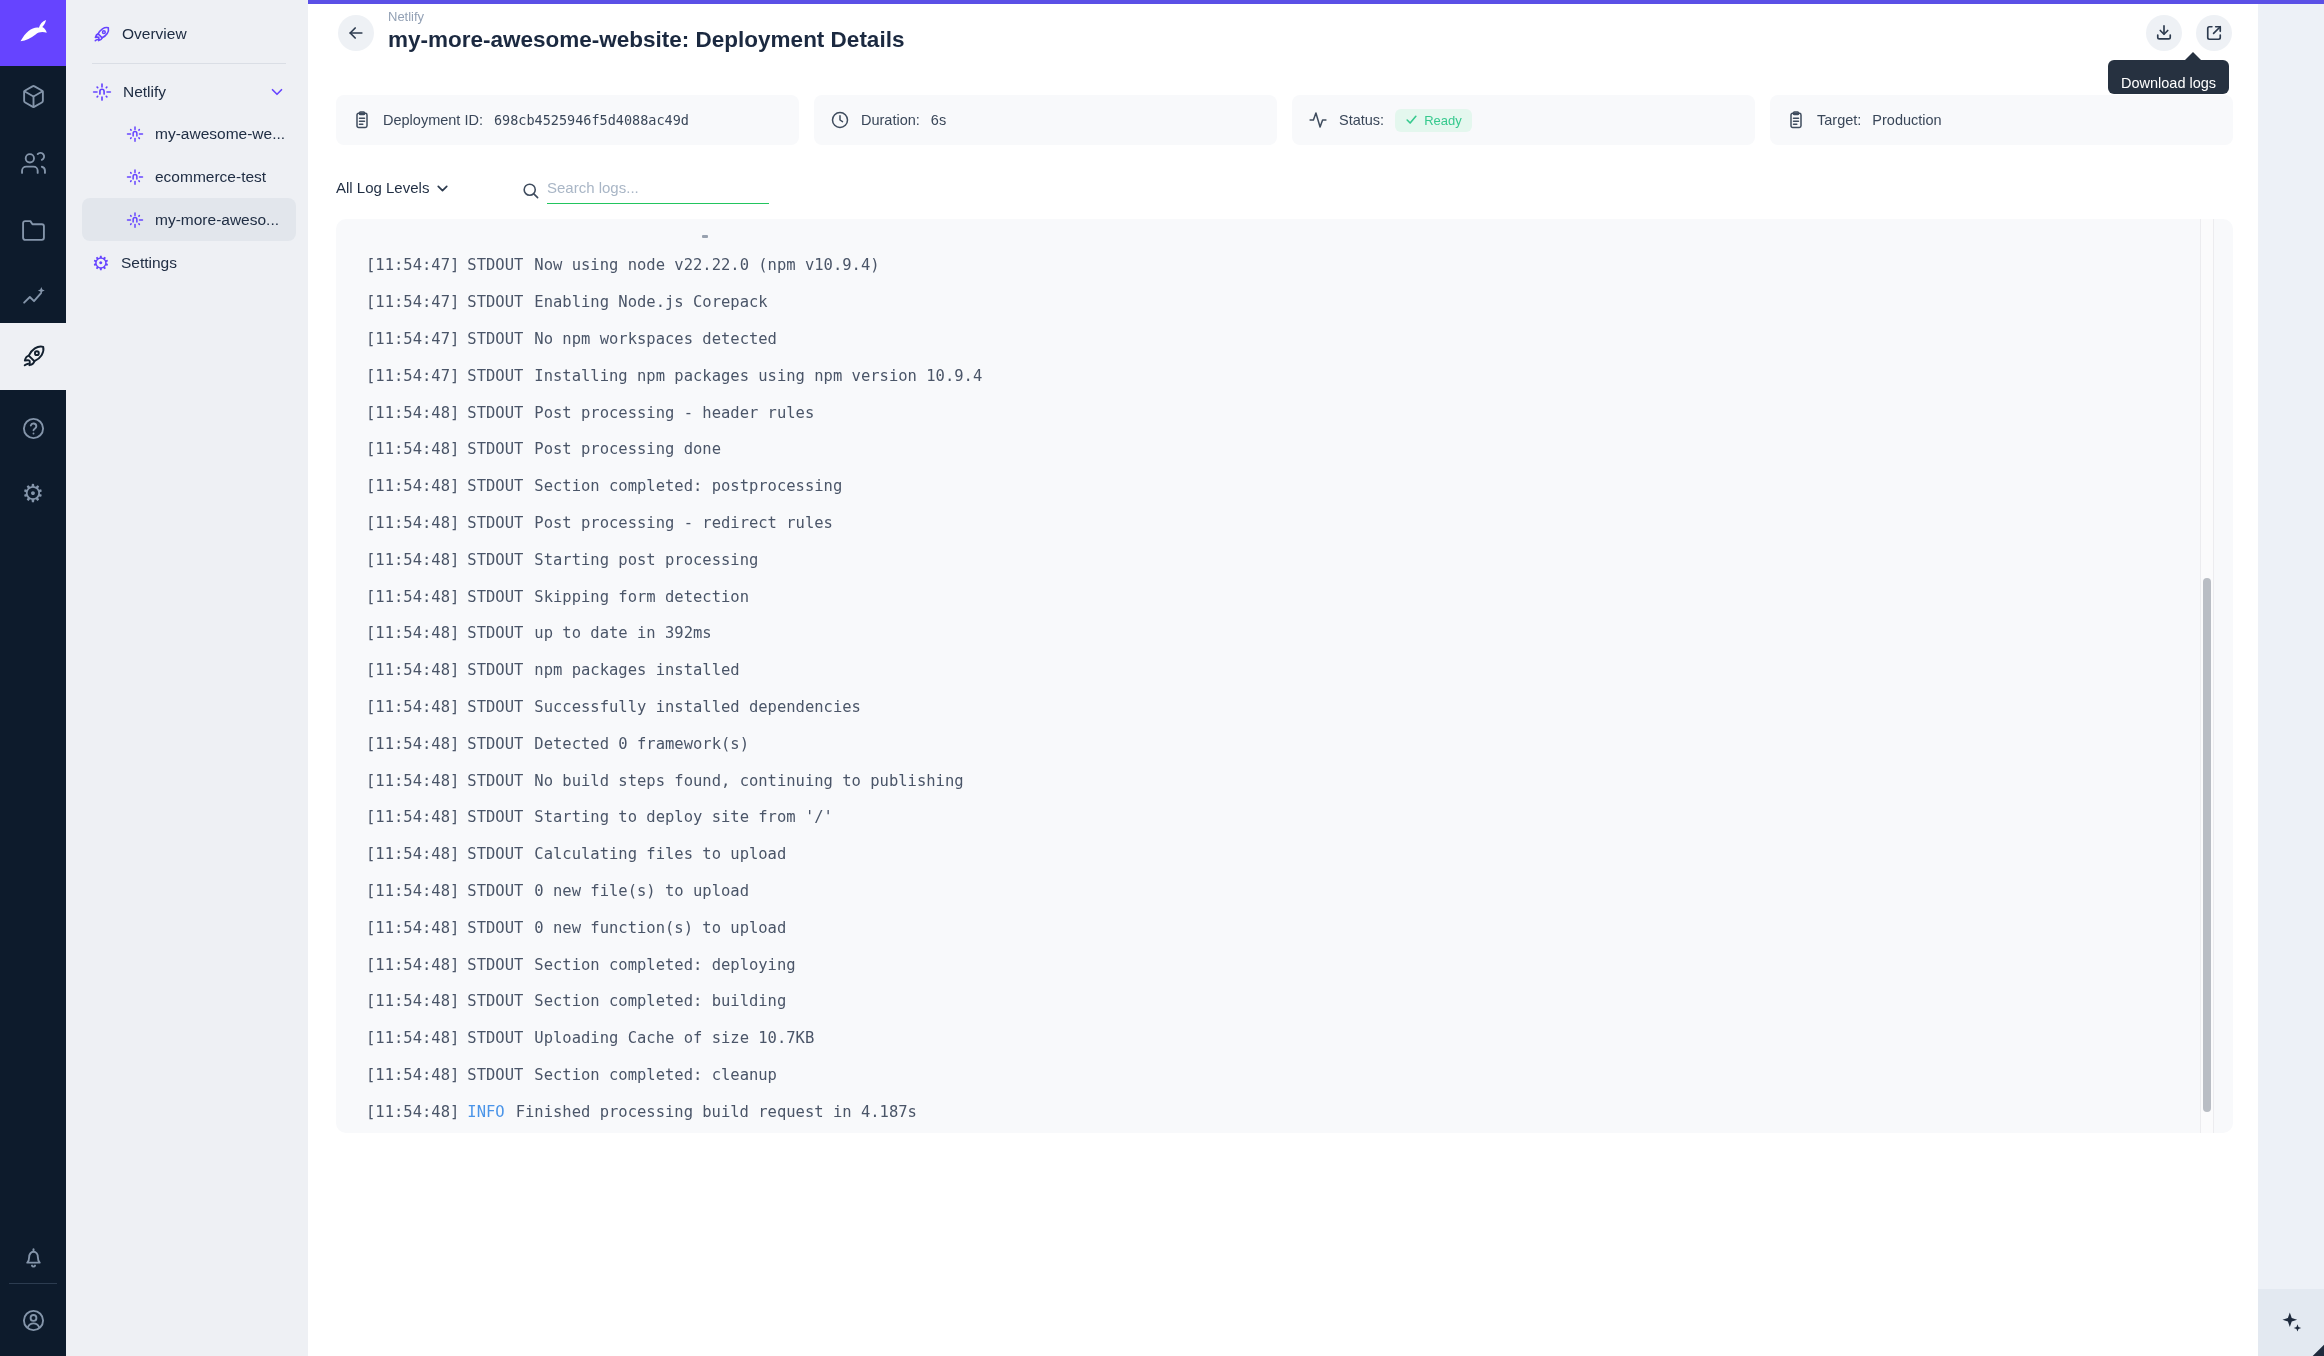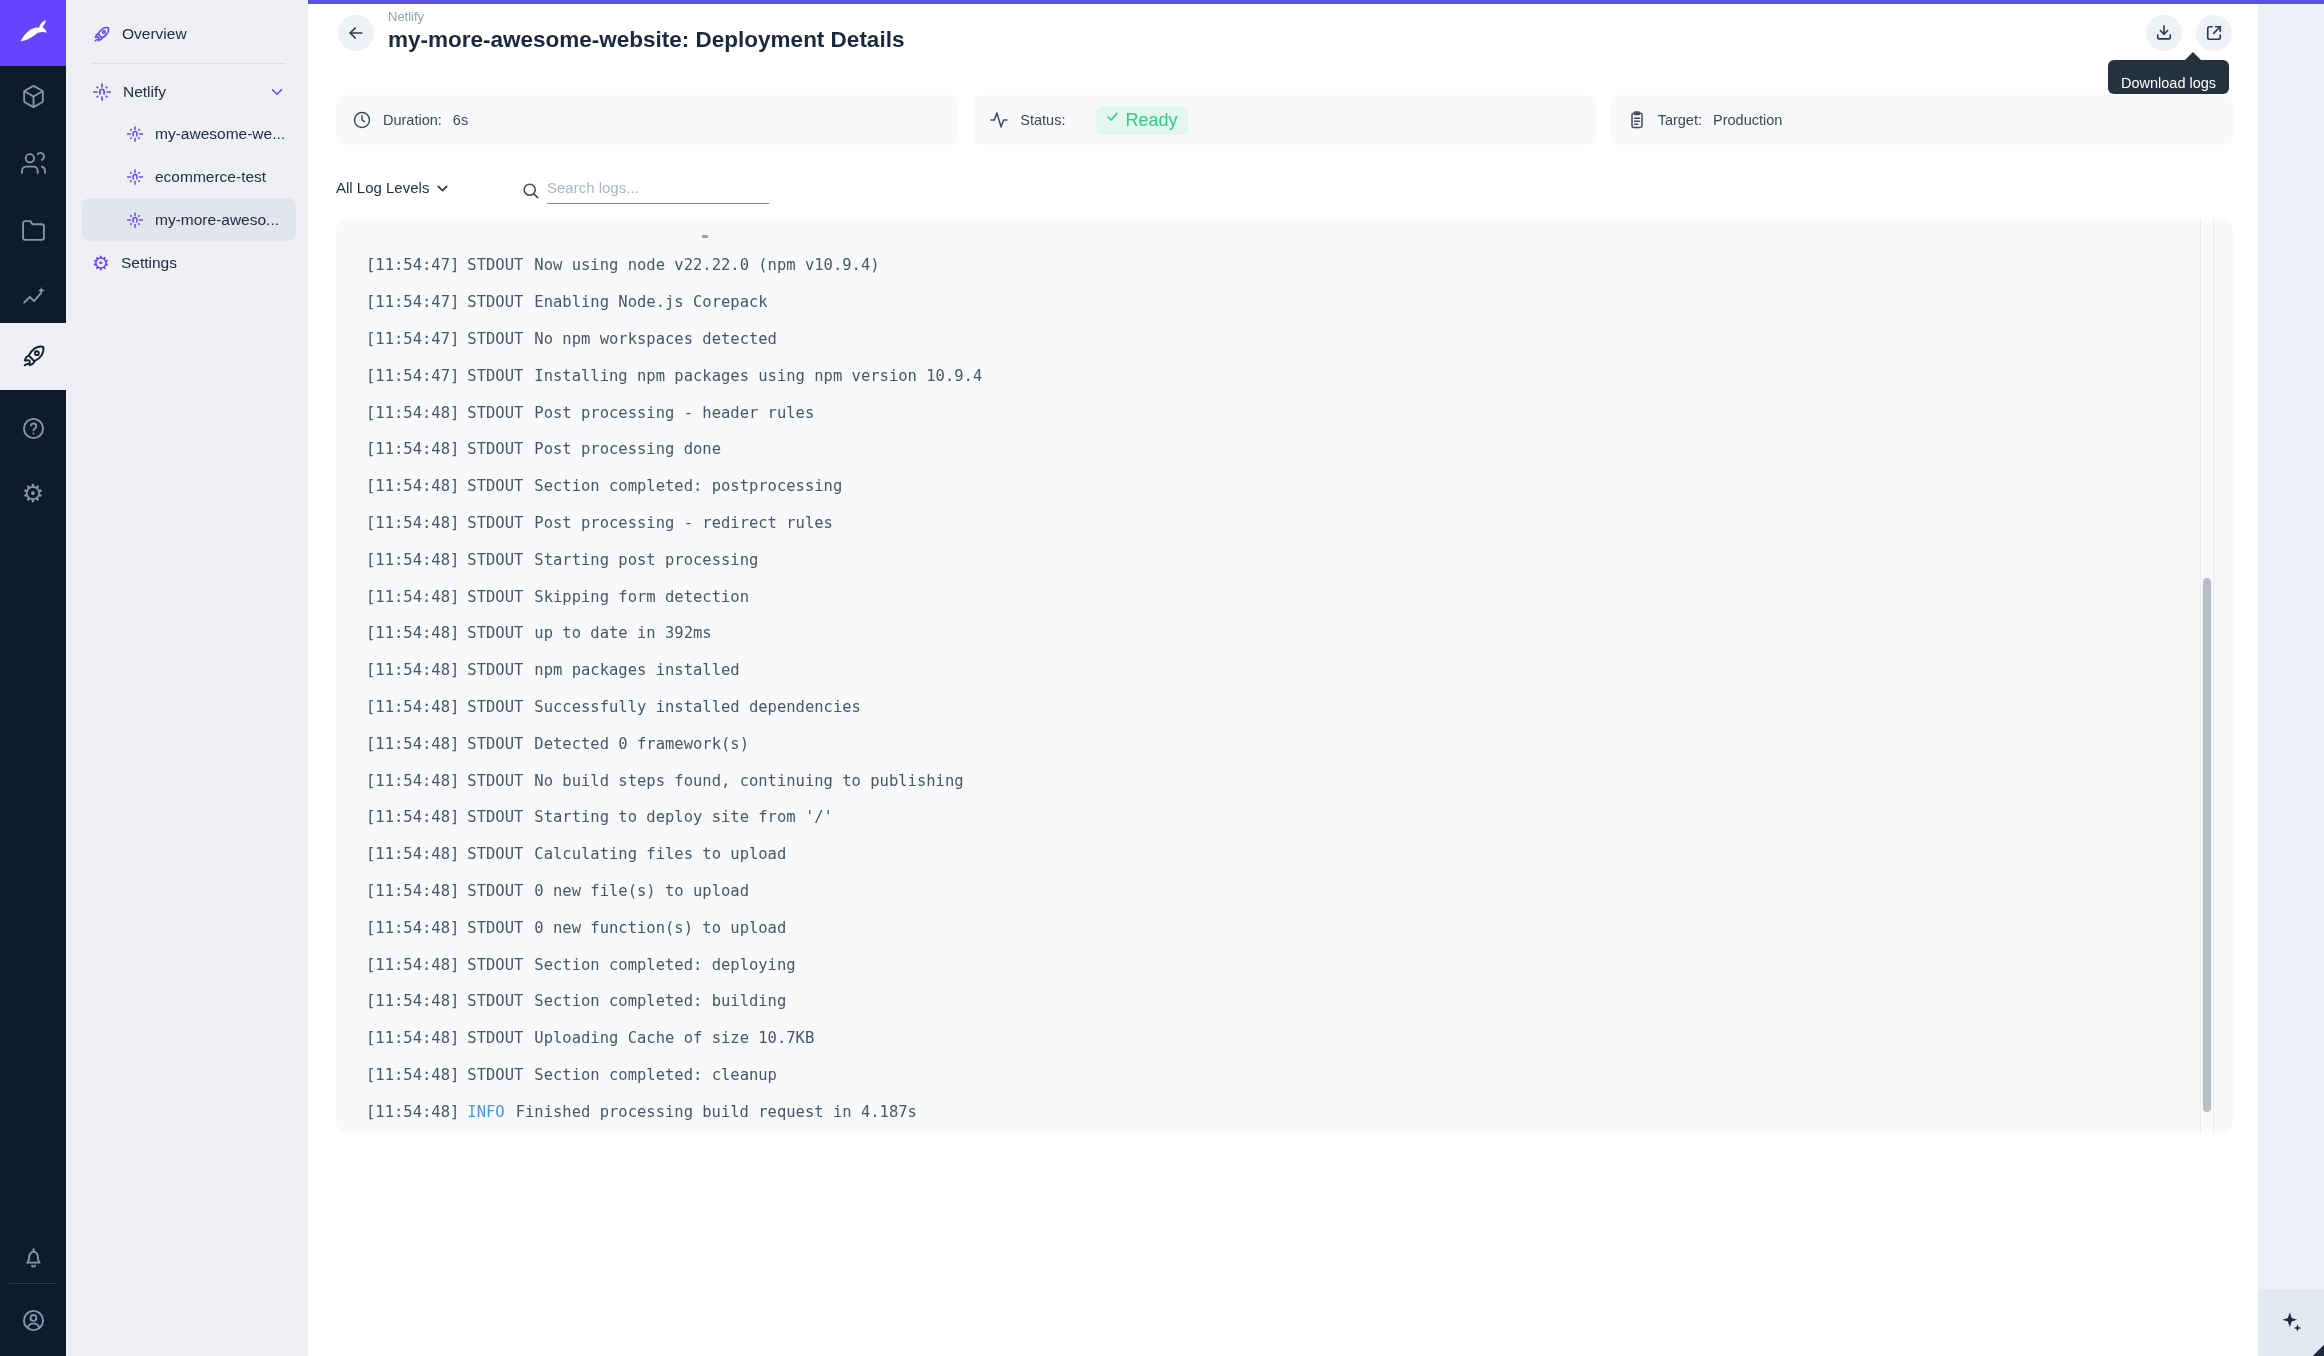--- a/index.html
+++ b/index.html
@@ -54,21 +54,21 @@
   .tooltip-arrow { position:absolute; left:1877px; top:52px; width:0; height:0; z-index:10;
     border-left:8px solid transparent; border-right:8px solid transparent; border-bottom:8px solid #263140; }
 
   .cards-row { position:absolute; left:28px; top:95px; width:1897px; height:50px; display:flex; gap:15px; }
   .card { flex:1; background:#f8f9fb; border-radius:8px; display:flex; align-items:center; gap:11px; padding:0 16px; }
   .card-icon { color:#3f4c5e; flex:none; }
   .card-label { font-size:14.5px; color:#3a4759; }
   .card-value { font-size:14.5px; color:#3a4759; }
   .card-value.mono { font-family:"DejaVu Sans Mono", monospace; font-size:13.5px; }
   .badge { display:inline-flex; align-items:flex-start; gap:6px; background:#e4f7ee; color:#36c98e;
-    border-radius:6px; padding:4px 10px; font-size:18px;margin-left:20px; }
+    border-radius:6px; padding:4px 10px; font-size:13px; }
 
   .filter-row { position:absolute; left:28px; top:170px; height:34px; display:flex; align-items:center; }
   .level-select { display:flex; align-items:center; gap:5px; font-size:15px; color:#1f2d42; cursor:pointer; }
   .level-select .sel-chev { color:#2c3a4e; margin-top:2px; }
   .search-box { position:absolute; left:185px; top:0; display:flex; align-items:flex-end; gap:7px; height:34px; }
   .search-icon { color:#3f4c5e; margin-bottom:4px; }
   .search-input { width:222px; border:none; outline:none; background:transparent; border-bottom:1px solid #22c55e;
     font-size:15px; padding:0 0 7px 0; color:#243045; font-family:"Liberation Sans",sans-serif; }
   .search-input::placeholder { color:#a9b6c6; }
 
@@ -317,20 +317,33 @@
           <polyline points="14 4.5 19.5 4.5 19.5 10"></polyline>
           <line x1="19.5" y1="4.5" x2="11.5" y2="12.5"></line>
         </svg>
     </span>
   </div>
 
   <div class="tooltip-arrow" style="border-bottom-color: rgb(38, 49, 64);"></div>
   <div class="tooltip" style="background: rgb(38, 49, 64);">Download logs</div>
 
   <div class="cards-row">
+    <div class="card">
+      <span class="card-icon">
+        <svg width="20" height="20" viewBox="0 0 24 24" fill="none" stroke="currentColor" stroke-width="1.8" stroke-linecap="round" stroke-linejoin="round">
+            <rect x="6" y="4" width="12" height="17" rx="2"></rect>
+            <rect x="9" y="2.5" width="6" height="3" rx="1"></rect>
+            <line x1="9" y1="10" x2="15" y2="10"></line>
+            <line x1="9" y1="13.5" x2="15" y2="13.5"></line>
+            <line x1="9" y1="17" x2="13" y2="17"></line>
+          </svg>
+      </span>
+      <span class="card-label">Deployment ID:</span>
+      <span class="card-value mono">698cb4525946f5d4088ac49d</span>
+    </div>
     <div class="card">
       <span class="card-icon">
         <svg width="20" height="20" viewBox="0 0 24 24" fill="none" stroke="currentColor" stroke-width="1.8" stroke-linecap="round" stroke-linejoin="round">
             <circle cx="12" cy="12" r="9"></circle>
             <polyline points="12 7 12 12 15 14"></polyline>
           </svg>
       </span>
       <span class="card-label">Duration:</span>
       <span class="card-value">6s</span>
     </div>

